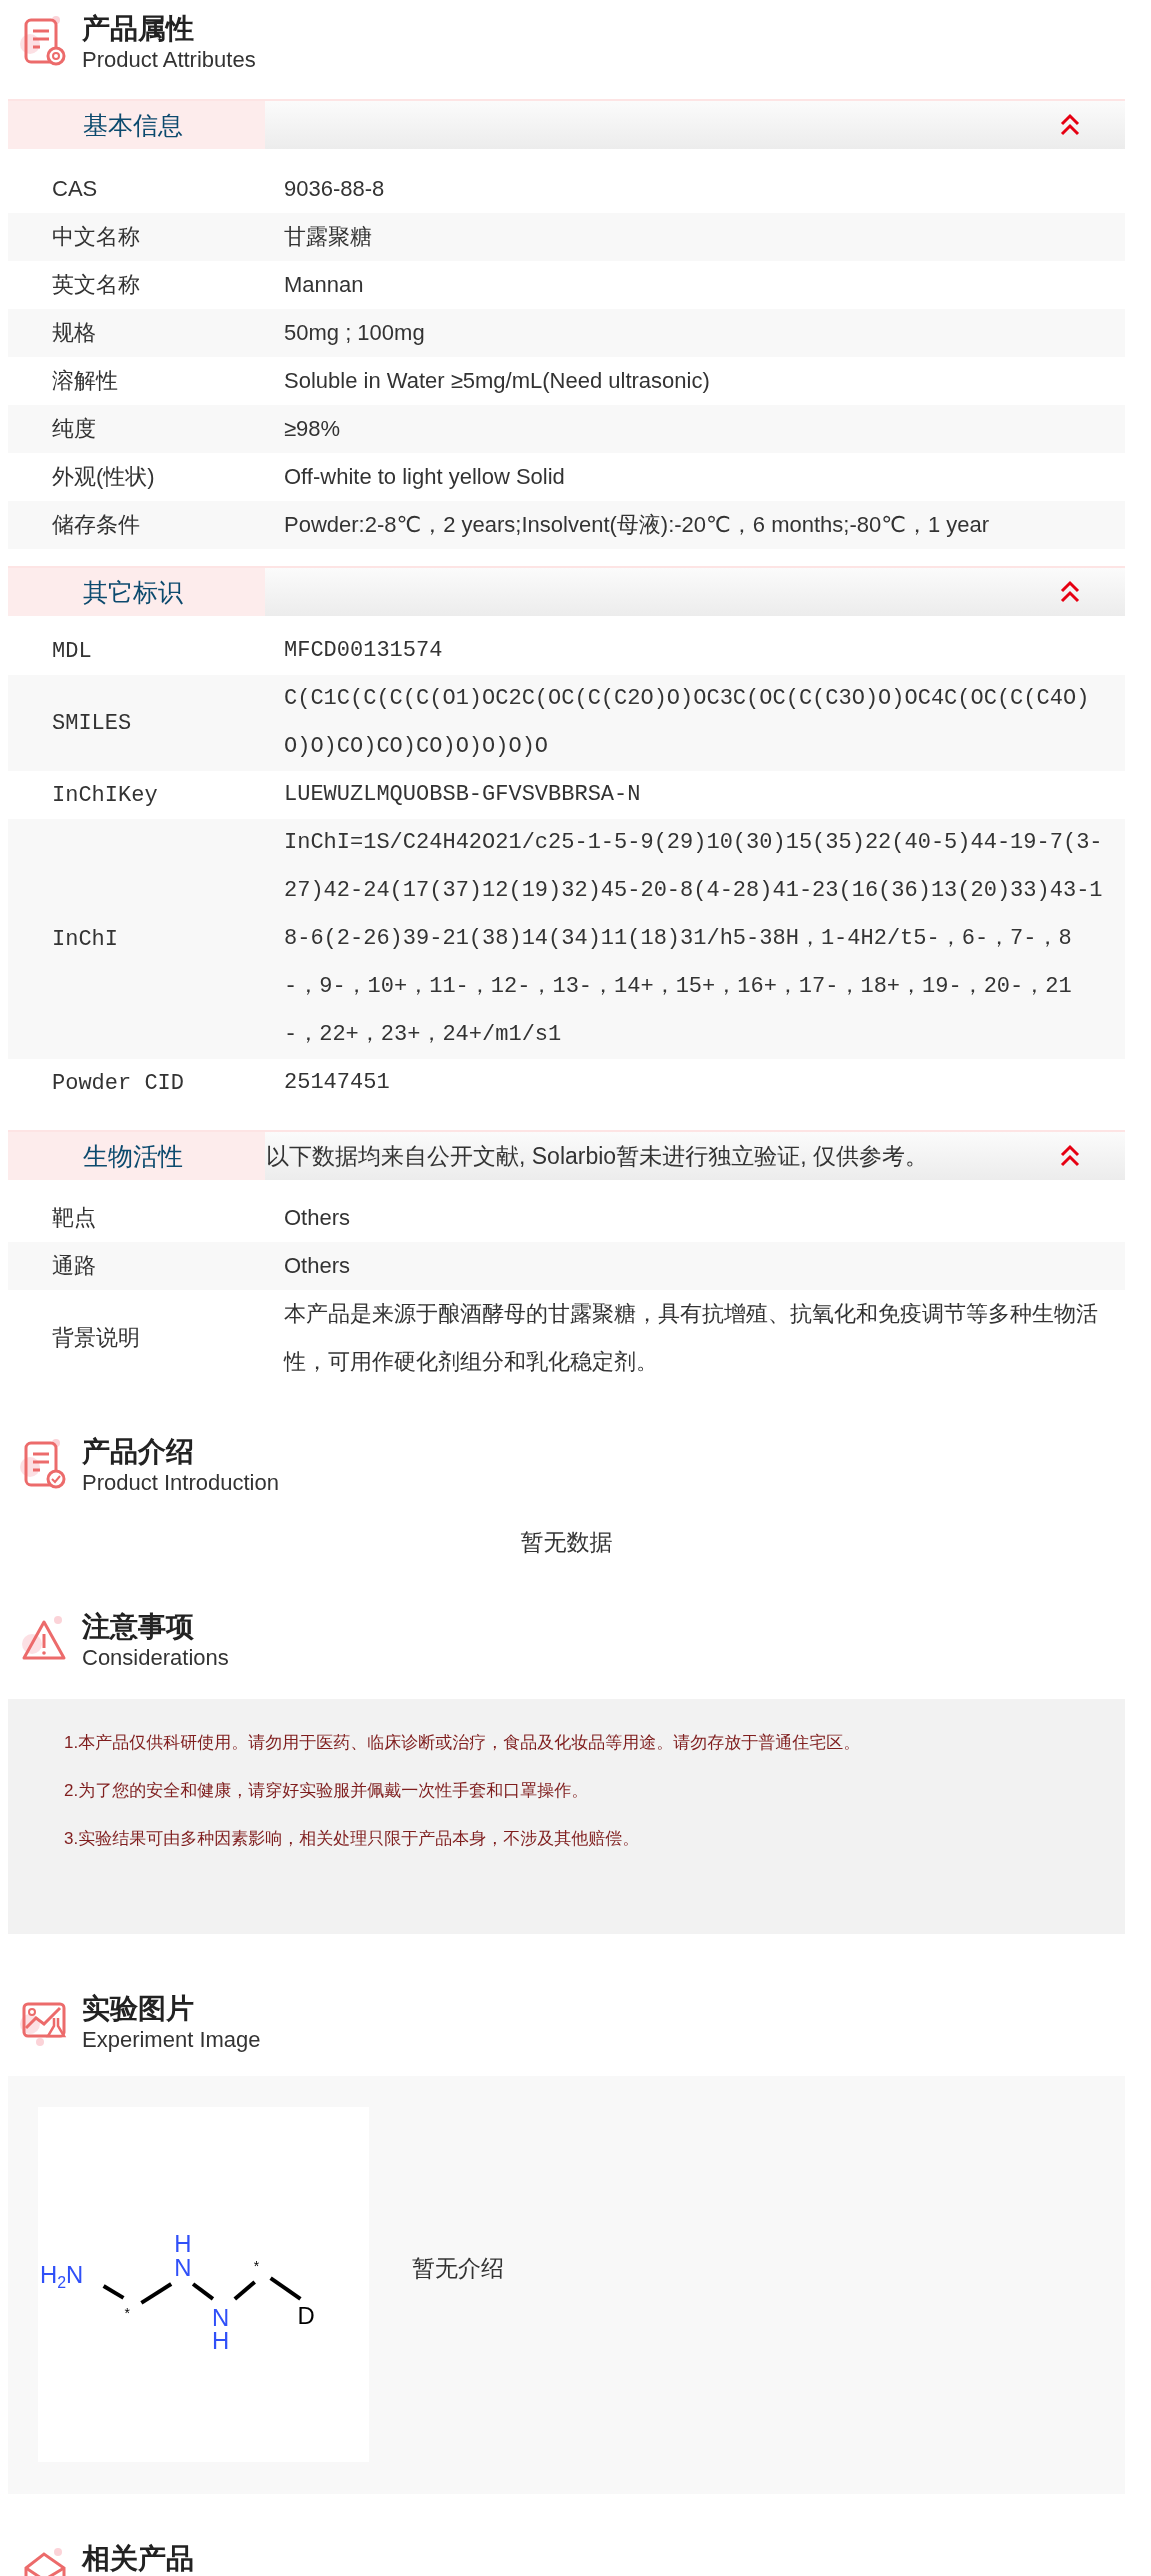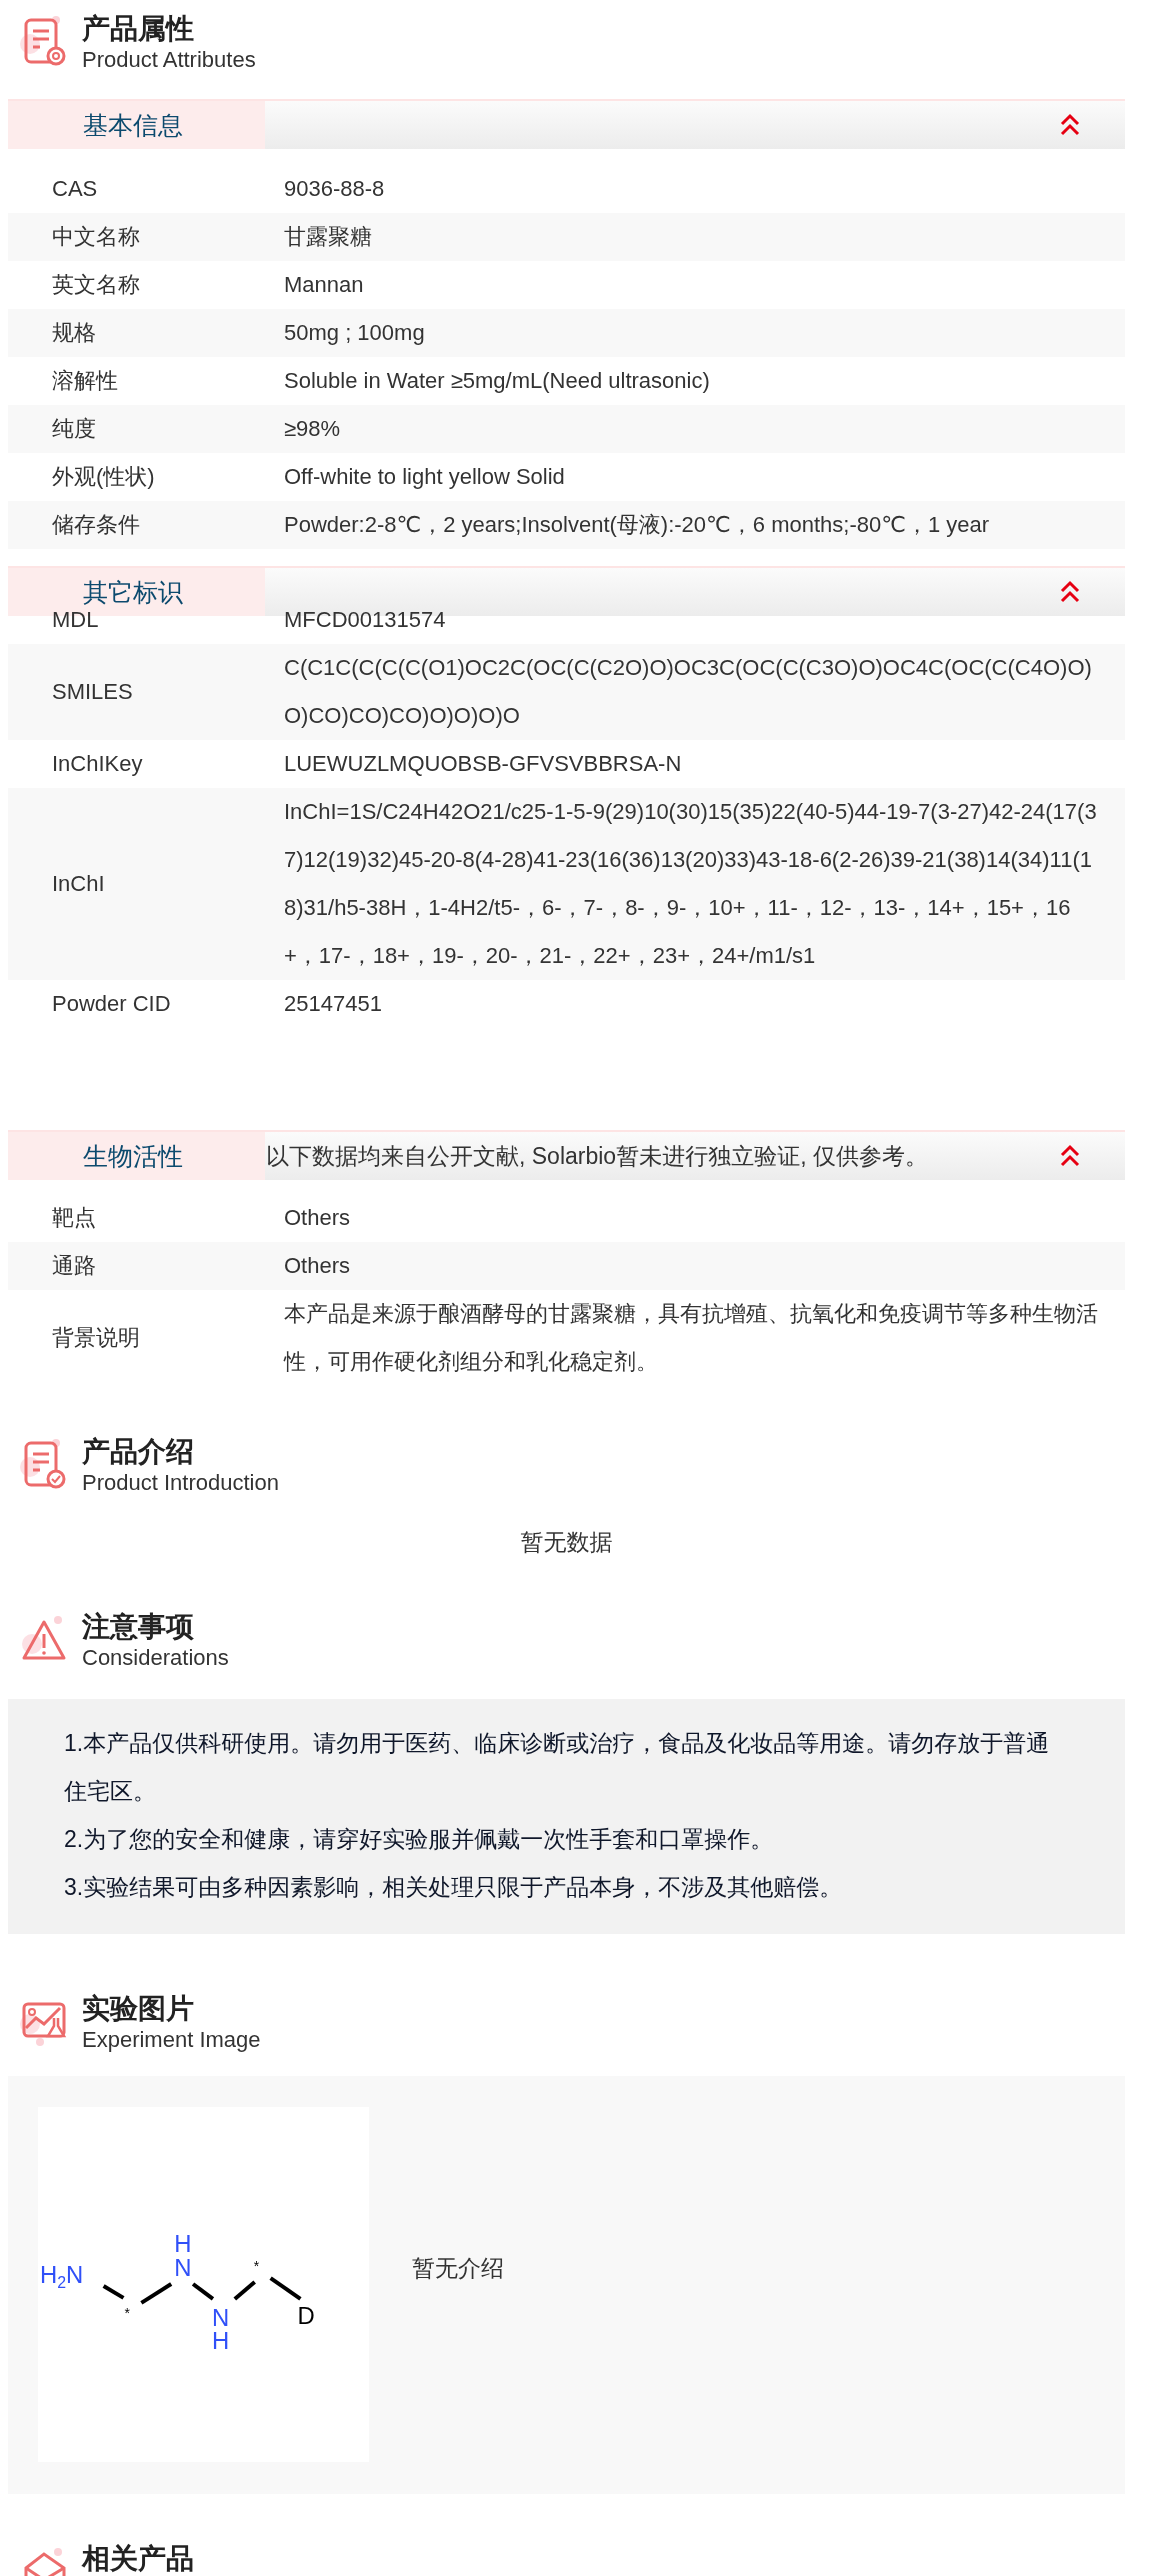--- a/index.html
+++ b/index.html
@@ -16,21 +16,21 @@
               color:#0c4a6e; font-size:25px; line-height:48px; text-indent:75px; }
   .bar .note { position:absolute; left:258px; top:0; line-height:48px; font-size:23px; color:#333; }
   .bar .chev { position:absolute; right:44px; top:12px; width:22px; height:24px; cursor:pointer; }
   .table { position:absolute; left:8px; width:1117px; }
   .row { display:flex; align-items:center; font-size:22px; min-height:48px; }
   .row:nth-child(even) { background:#f8f8f8; }
   .row .k { width:232px; padding-left:44px; flex:none; }
   .row .v { flex:1; line-height:48px; padding-right:20px; word-break:break-all; }
   .empty { position:absolute; left:8px; width:1117px; text-align:center; font-size:23px; color:#333; }
   .notes { position:absolute; left:8px; width:1117px; top:1699px; height:235px; background:#f2f2f2; }
-  .notes p { margin:0; padding:0 56px; font-size:23px; line-height:48px; color:#0f172a; }
+  .notes p { margin:0; padding:0 56px; font-size:17px; line-height:48px; color:#7f1d1d; }
   .exp { position:absolute; left:8px; width:1117px; top:2076px; height:418px; background:#f8f8f8; }
   .exp .img { position:absolute; left:30px; top:31px; width:331px; height:355px; background:#fff; }
   .exp .desc { position:absolute; left:404px; top:177px; font-size:23px; color:#333; }
 </style>
 </head>
 <body>
 
 <div class="sec-title" style="top:12px;">
   <svg class="icon" viewBox="0 0 52 56">
     <circle cx="10" cy="30" r="10" fill="#fbd3d8" opacity=".7"></circle>
@@ -88,21 +88,21 @@
     </div>
 </div>
 
 <div class="bar" style="top:566px;">
   <div class="tag">其它标识</div>
   <svg class="chev" viewBox="0 0 22 24">
     <polyline points="3,11 11,3 19,11" fill="none" stroke="#e60012" stroke-width="3"></polyline>
     <polyline points="3,21 11,13 19,21" fill="none" stroke="#e60012" stroke-width="3"></polyline>
   </svg>
 </div>
-<div class="table" style="top:596px;">
+<div class="table" style="top:627px;font-family:Liberation Mono, monospace;">
   <div class="row">
       <div class="k">MDL</div>
       <div class="v">MFCD00131574</div>
     </div>
   <div class="row">
       <div class="k">SMILES</div>
       <div class="v">C(C1C(C(C(C(O1)OC2C(OC(C(C2O)O)OC3C(OC(C(C3O)O)OC4C(OC(C(C4O)O)O)CO)CO)CO)O)O)O)O</div>
     </div>
   <div class="row">
       <div class="k">InChIKey</div>

